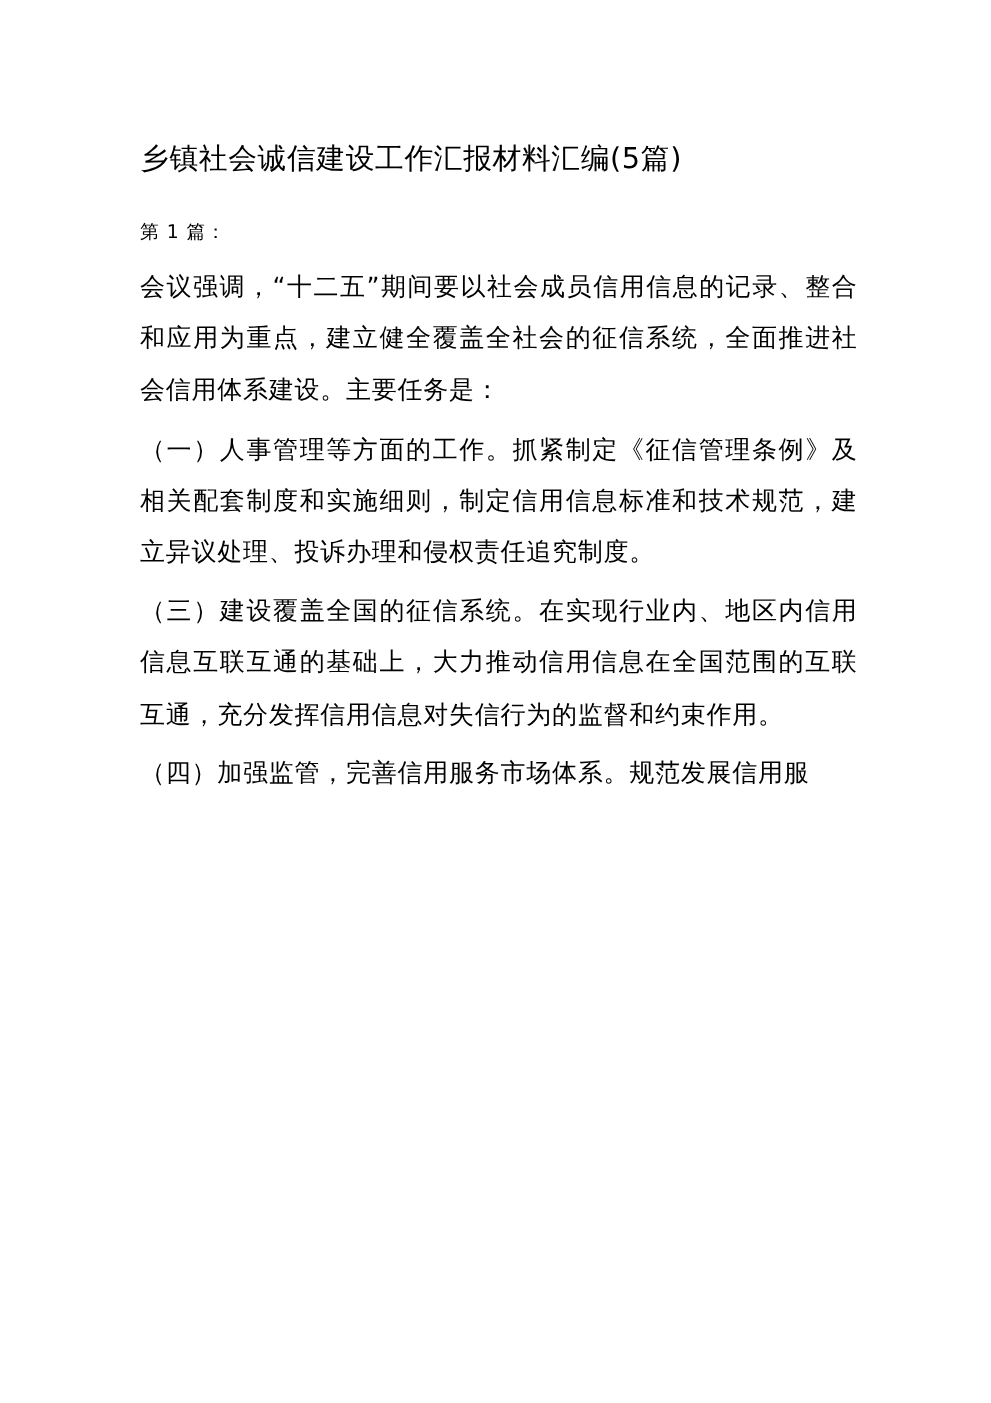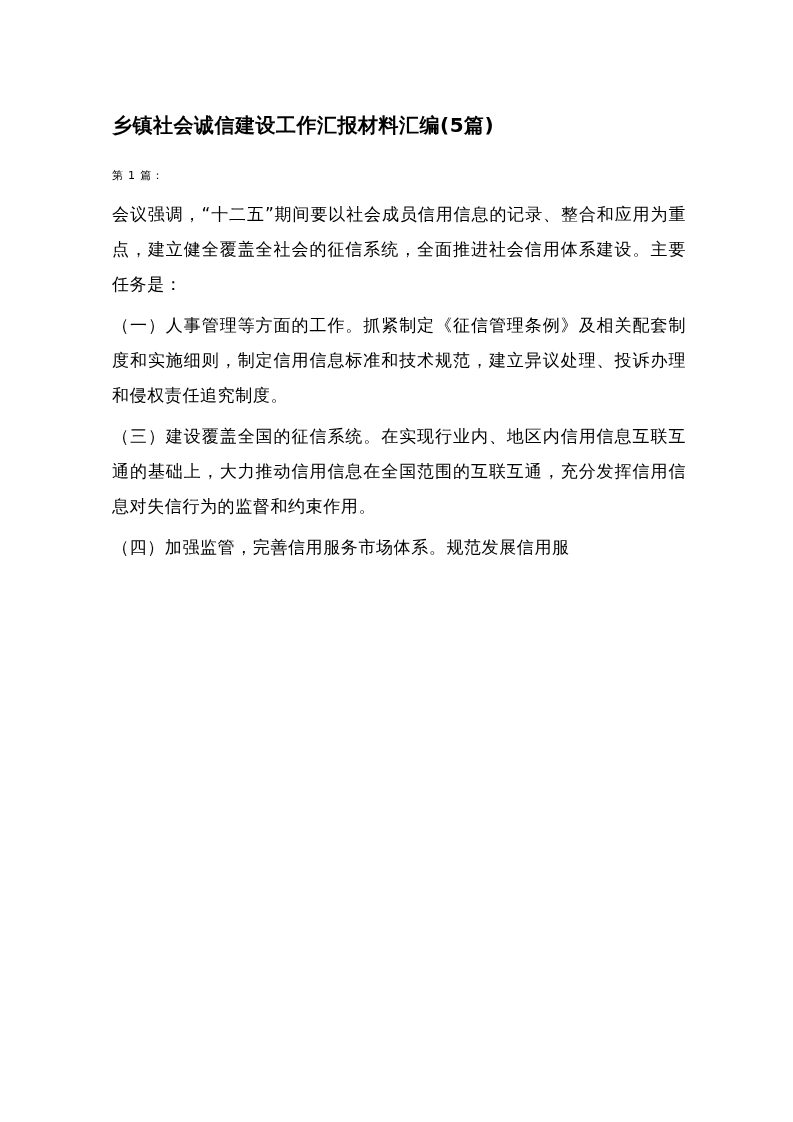--- a/index.html
+++ b/index.html
@@ -19,35 +19,35 @@
     overflow: hidden;
     box-sizing: border-box;
   }
   .content {
     position: absolute;
     left: 112px;
     top: 110px;
     width: 574px;
   }
   .doc-title {
-    font-size: 20px;
-    font-weight: bold;
+    font-size: 23px;
+    font-weight: normal;
     letter-spacing: 0.5px;
     line-height: 1.5;
     margin: 0 0 26px 0;
     white-space: nowrap;
   }
   .section-label {
-    font-size: 11px;
+    font-size: 15px;
     line-height: 1.9;
     letter-spacing: 0.8px;
     margin: 0 0 10px 0;
   }
   .para {
-    font-size: 17px;
+    font-size: 20px;
     line-height: 2.06;
     letter-spacing: 0.6px;
     margin: 0 0 6px 0;
     text-align: justify;
     text-justify: inter-ideograph;
   }
 </style>
 </head>
 <body>
 

